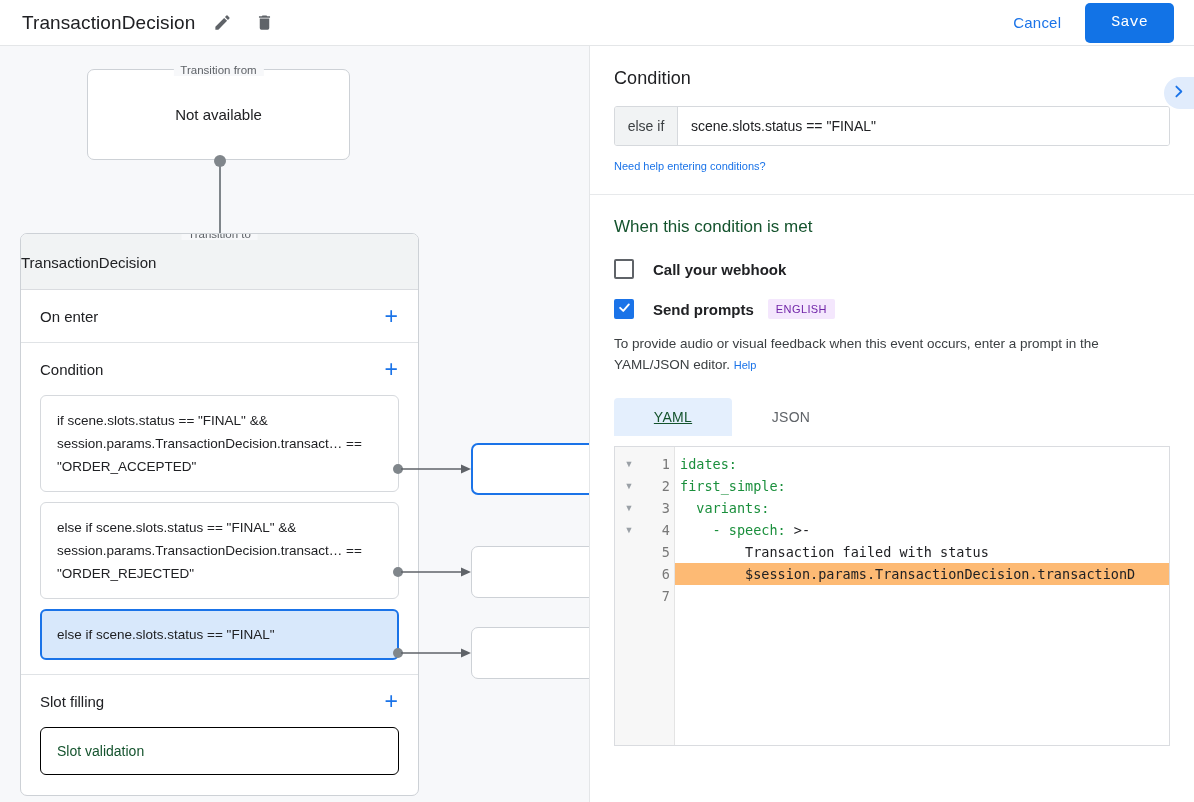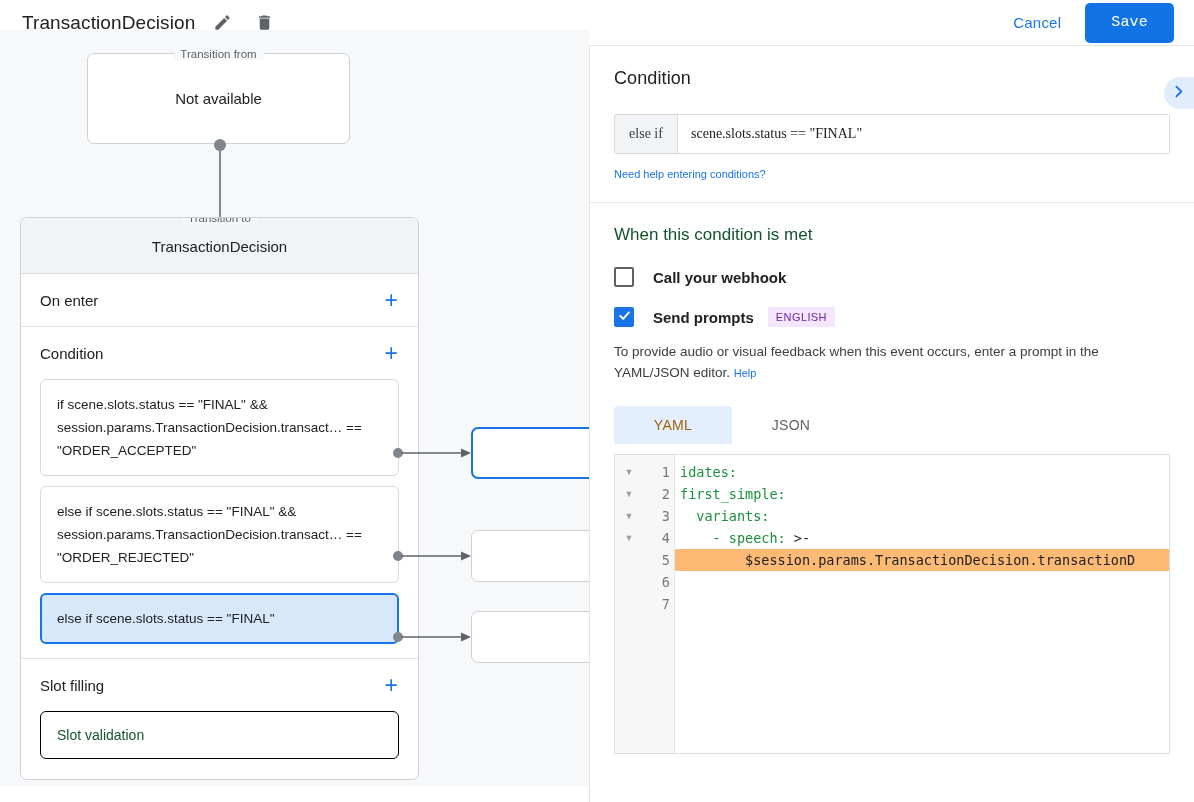--- a/index.html
+++ b/index.html
@@ -32,21 +32,21 @@
     font-family: inherit; cursor: pointer; padding: 8px 12px; letter-spacing: .2px;
   }
   .btn-save {
     margin-left: 12px; margin-right: 20px; background: #1273e6; color: #fff;
     border: 0; border-radius: 5px; font-size: 15px; font-family: Liberation Mono, monospace;
     padding: 0 26px; height: 40px; cursor: pointer; letter-spacing: .2px;
   }
 
   
   .canvas {
-    position: absolute; top: 30px; left: 0; width: 589px; height: 756px;
+    position: absolute; top: 46px; left: 0; width: 589px; height: 756px;
     background: #f7f8fa; overflow: hidden;
   }
   .node-from {
     position: absolute; left: 87px; top: 23px; width: 263px; height: 91px;
     background: #ffffff; border: 1px solid #cdd1d6; border-radius: 7px;
     display: flex; align-items: center; justify-content: center;
   }
   .node-from-text { font-size: 15px; color: #202124; }
   .legend {
     position: absolute; background: #f7f8fa; padding: 0 7px;
@@ -55,21 +55,21 @@
   }
   .connector { position: absolute; left: 213px; top: 108px; width: 14px; height: 115px; }
 
   
   .scene-card {
     position: absolute; left: 20px; top: 187px; width: 399px;
     border: 1px solid #cdd1d6; border-radius: 7px; background: #fff;
     overflow: hidden;
   }
   .scene-head {
-    background: #f1f3f4; padding: 20px 0 18px; text-align: center;
+    background: #f1f3f4; padding: 20px 0 18px; text-align: left;
     border-bottom: 1px solid #dadce0;
   }
   .scene-head-title { font-size: 15px; color: #202124; }
   .scene-head-sub { font-size: 12.5px; color: #5f6368; margin-top: 6px; }
 
   .section { border-bottom: 1px solid #e0e3e6; padding: 0 0 0 0; }
   .section:last-child { border-bottom: 0; }
   .section-head {
     display: flex; align-items: center; justify-content: space-between;
     padding: 17px 16px 17px 19px;
@@ -109,22 +109,22 @@
   .panel-sec { padding: 22px 24px 20px 24px; }
   .panel-sec.divided { border-bottom: 1px solid #e7e9eb; }
   .panel-title { font-size: 18px; color: #202124; letter-spacing: .1px; }
   .chev-btn {
     position: absolute; right: 0px; top: 31px; width: 30px; height: 32px;
     background: #e1ecfc; border: 0; border-radius: 16px 0 0 16px;
     display: flex; align-items: center; justify-content: center; cursor: pointer;
     padding-right: 2px;
   }
   .cond-input-row {
-    display: flex; margin-top: 25px; border: 1px solid #d6d9dd; border-radius: 3px;
-    height: 40px; overflow: hidden; font-family: Liberation Serif, serif;
+    display: flex; margin-top: 17px; border: 1px solid #d6d9dd; border-radius: 3px;
+    height: 40px; overflow: hidden;
   }
   .cond-prefix {
     width: 63px; background: #f1f3f4; border-right: 1px solid #d6d9dd;
     display: flex; align-items: center; justify-content: center;
     font-size: 14px; color: #3c4043;
   }
   .cond-input {
     flex: 1; border: 0; outline: none; padding: 0 13px; font-size: 14px;
     color: #202124; font-family: inherit; background: #fff;
   }
@@ -147,21 +147,21 @@
     padding: 4px 8px; letter-spacing: .4px; border-radius: 2px;
   }
   .hint { font-size: 13.5px; color: #3c4043; line-height: 21px; margin-top: -6px; }
 
   .tabs { display: flex; margin-top: 22px; }
   .tab {
     padding: 11px 0; width: 118px; text-align: center; font-size: 14px;
     color: #5f6368; cursor: pointer; border: 0; background: none;
     font-family: inherit; letter-spacing: .3px;
   }
-  .tab.active { background: #e4effd; color: #a16207; border-radius: 4px 4px 0 0; }
+  .tab.active { background: #e4effd; color: #14532d; border-radius: 4px 4px 0 0; text-decoration: underline; }
 
   .editor {
     margin-top: 10px; border: 1px solid #dadce0; border-top: 1px solid #dadce0;
     height: 300px; display: flex; background: #fff; overflow: hidden;
   }
   .fold-col { width: 28px; background: #f7f7f7; padding-top: 6px; }
   .fold {
     height: 22px; display: flex; align-items: center; justify-content: center;
     color: #9aa0a6; font-size: 9px; cursor: pointer;
   }
@@ -350,19 +350,20 @@
             <div class="num">4</div>
             <div class="num">5</div>
             <div class="num">6</div>
             <div class="num">7</div>
           </div>
         <div class="code-col" id="code-col">
             <div class="code-line"><span class="c-key">idates:</span></div>
             <div class="code-line"><span class="c-key">first_simple:</span></div>
             <div class="code-line"><span class="c-key">  variants:</span></div>
             <div class="code-line"><span class="c-key">    - speech:</span><span class="c-plain"> &gt;-</span></div>
+            <div class="code-line"><span class="c-plain">        Transaction failed with status</span></div>
             <div class="code-line hl"><span class="c-plain">        $session.params.TransactionDecision.transactionD</span></div>
             <div class="code-line"></div>
           </div>
       </div>
     </div>
   </div>
 </div>
 
 </body></html>

